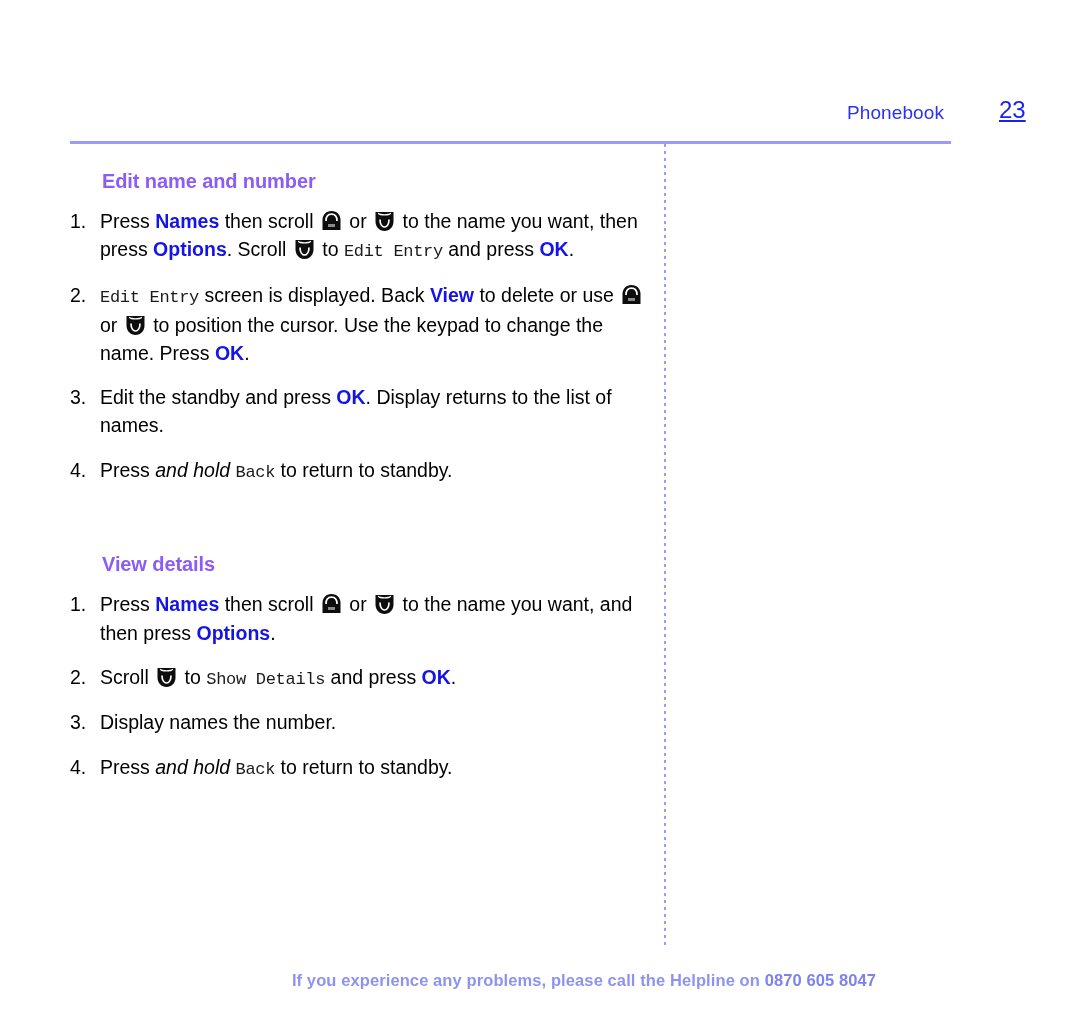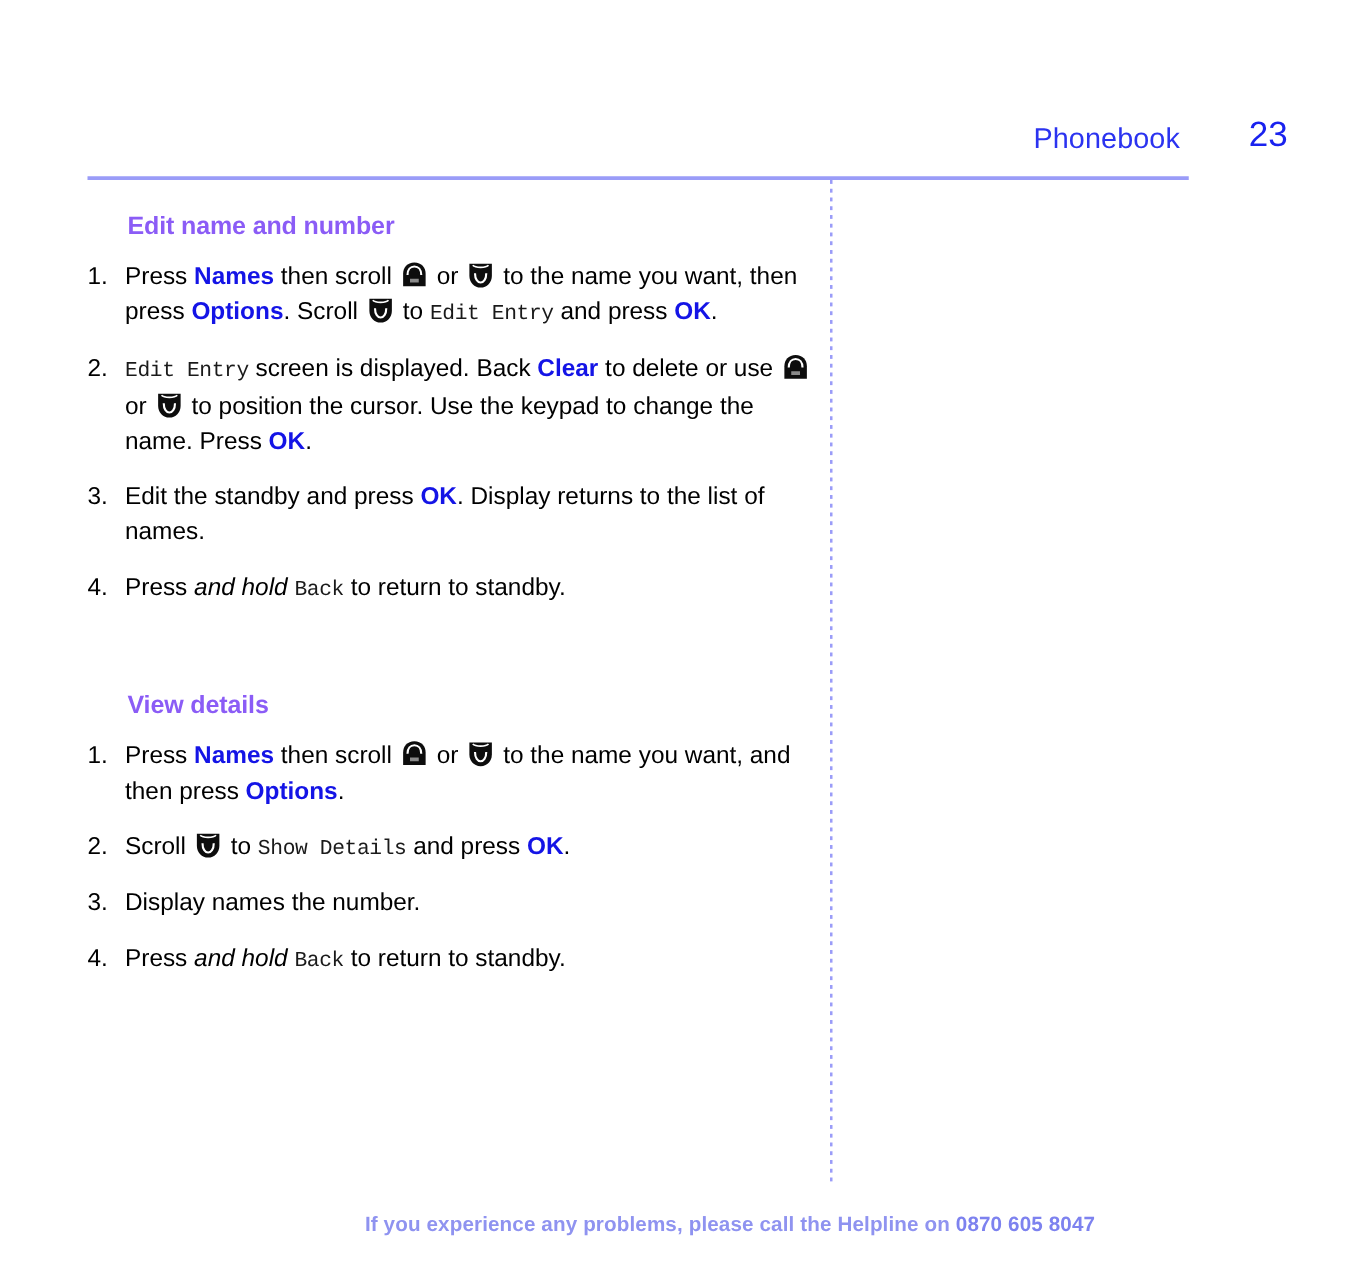--- a/index.html
+++ b/index.html
@@ -22,33 +22,34 @@
     top: 88px;
     left: 70px;
     width: 963px;
     height: 34px;
     display: flex;
     align-items: flex-end;
     justify-content: flex-end;
   }
   .header-title {
     color: #2b33f0;
-    font-size: 23px;
+    font-size: 19px;
     font-weight: 400;
     letter-spacing: 0.1px;
     line-height: 1;
   }
   .header-pagenum {
     color: #1a22ef;
-    font-size: 28px;
+    font-size: 24px;
     font-weight: 400;
     line-height: 1;
     margin-left: 55px;
     width: 34px;
     text-align: left;
+    text-decoration: underline;
   }
 
   .header-rule {
     position: absolute;
     top: 141px;
     left: 70px;
     width: 881px;
     height: 3px;
     background: #9a9cf8;
   }
@@ -182,21 +183,21 @@
                   <path d="M4.2 3.2 C6.3 5.4 14.7 5.4 16.8 3.2" fill="none" stroke="#ffffff" stroke-width="1.4"></path>
                   <path d="M6 9.5 C6 14.5 8.2 17 10.5 17 C12.8 17 15 14.5 15 9.5" fill="none" stroke="#ffffff" stroke-width="1.7"></path>
                 </svg></span><span> to the name you want, then press </span><span class="k">Options</span><span>. Scroll </span><span class="icon-scroll"><svg viewBox="0 0 21 22" width="21" height="22">
                   <path d="M1.5 2 L19.5 2 L19.5 11.5 C19.5 17 15.5 21 10.5 21 C5.5 21 1.5 17 1.5 11.5 Z" fill="#0d0d0d"></path>
                   <path d="M4.2 3.2 C6.3 5.4 14.7 5.4 16.8 3.2" fill="none" stroke="#ffffff" stroke-width="1.4"></path>
                   <path d="M6 9.5 C6 14.5 8.2 17 10.5 17 C12.8 17 15 14.5 15 9.5" fill="none" stroke="#ffffff" stroke-width="1.7"></path>
                 </svg></span><span> to </span><span class="lcd">Edit Entry</span><span> and press </span><span class="k">OK</span><span>.</span></span>
           </li>
           <li class="step">
             <span class="step-num">2.</span>
-            <span class="step-text"><span class="lcd">Edit Entry</span><span> screen is displayed. Back </span><span class="k">Clear</span><span> to delete or use </span><span class="icon-scroll"><svg viewBox="0 0 21 22" width="21" height="22">
+            <span class="step-text"><span class="lcd">Edit Entry</span><span> screen is displayed. Back </span><span class="k">View</span><span> to delete or use </span><span class="icon-scroll"><svg viewBox="0 0 21 22" width="21" height="22">
                   <path d="M10.5 1 C4.8 1 1.5 5 1.5 10 L1.5 20 L19.5 20 L19.5 10 C19.5 5 16.2 1 10.5 1 Z" fill="#0d0d0d"></path>
                   <path d="M5 11 C5 6.6 7.4 4.2 10.5 4.2 C13.6 4.2 16 6.6 16 11" fill="none" stroke="#ffffff" stroke-width="1.7"></path>
                   <rect x="7" y="14" width="7" height="3" fill="#8a8a8a"></rect>
                 </svg></span><span> or </span><span class="icon-scroll"><svg viewBox="0 0 21 22" width="21" height="22">
                   <path d="M1.5 2 L19.5 2 L19.5 11.5 C19.5 17 15.5 21 10.5 21 C5.5 21 1.5 17 1.5 11.5 Z" fill="#0d0d0d"></path>
                   <path d="M4.2 3.2 C6.3 5.4 14.7 5.4 16.8 3.2" fill="none" stroke="#ffffff" stroke-width="1.4"></path>
                   <path d="M6 9.5 C6 14.5 8.2 17 10.5 17 C12.8 17 15 14.5 15 9.5" fill="none" stroke="#ffffff" stroke-width="1.7"></path>
                 </svg></span><span> to position the cursor. Use the keypad to change the name. Press </span><span class="k">OK</span><span>.</span></span>
           </li>
           <li class="step">

